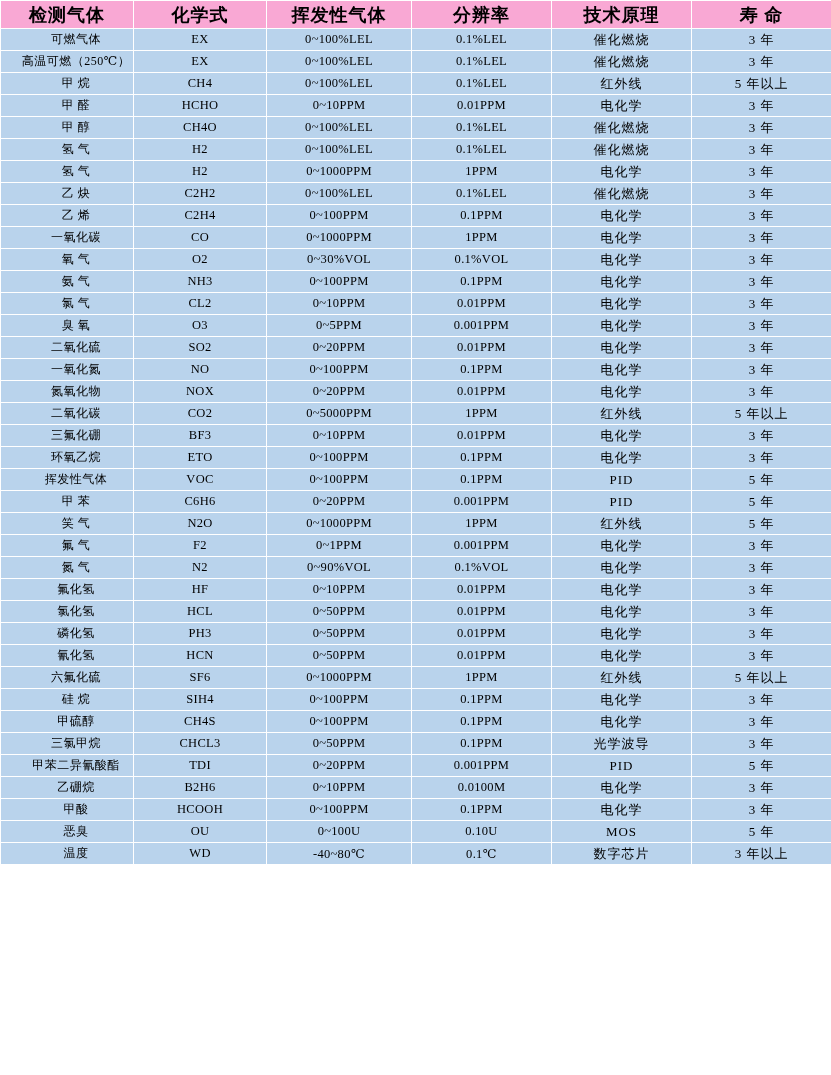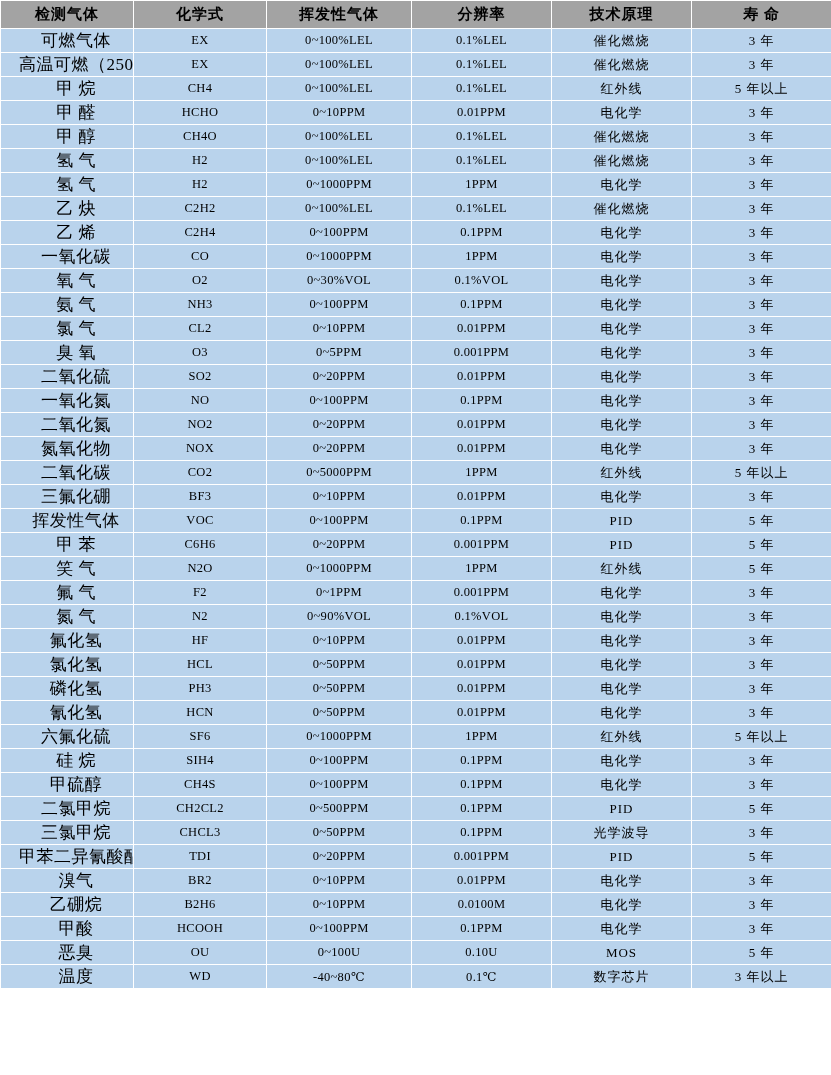--- a/index.html
+++ b/index.html
@@ -34,32 +34,32 @@
     text-align: center;
     vertical-align: middle;
     color: #000000;
     background: #b9d3ec;
     padding: 0;
     overflow: hidden;
     white-space: nowrap;
   }
   table.gas-table thead th {
     height: 27px;
-    font-size: 15px;
+    font-size: 18px;
     font-weight: bold;
     letter-spacing: 1px;
-    background: #a3a3a3;
+    background: #f9a8d4;
   }
   table.gas-table tbody td {
     height: 21px;
     font-size: 13px;
     font-weight: normal;
   }
   table.gas-table tbody td.name {
-    font-size: 17px;
+    font-size: 12px;
     letter-spacing: 0.5px;
     padding-left: 18px;
   }
   table.gas-table tbody td.formula,
   table.gas-table tbody td.range,
   table.gas-table tbody td.resolution {
     font-family: "Liberation Serif", "DejaVu Serif", serif;
     font-size: 12.5px;
     letter-spacing: 0.3px;
   }
@@ -215,28 +215,20 @@
         </tr>
         <tr>
           <td class="name">一氧化氮</td>
           <td class="formula">NO</td>
           <td class="range">0~100PPM</td>
           <td class="resolution">0.1PPM</td>
           <td class="principle">电化学</td>
           <td class="life">3 年</td>
         </tr>
         <tr>
-          <td class="name">二氧化氮</td>
-          <td class="formula">NO2</td>
-          <td class="range">0~20PPM</td>
-          <td class="resolution">0.01PPM</td>
-          <td class="principle">电化学</td>
-          <td class="life">3 年</td>
-        </tr>
-        <tr>
           <td class="name">氮氧化物</td>
           <td class="formula">NOX</td>
           <td class="range">0~20PPM</td>
           <td class="resolution">0.01PPM</td>
           <td class="principle">电化学</td>
           <td class="life">3 年</td>
         </tr>
         <tr>
           <td class="name">二氧化碳</td>
           <td class="formula">CO2</td>
@@ -247,20 +239,28 @@
         </tr>
         <tr>
           <td class="name">三氟化硼</td>
           <td class="formula">BF3</td>
           <td class="range">0~10PPM</td>
           <td class="resolution">0.01PPM</td>
           <td class="principle">电化学</td>
           <td class="life">3 年</td>
         </tr>
         <tr>
+          <td class="name">环氧乙烷</td>
+          <td class="formula">ETO</td>
+          <td class="range">0~100PPM</td>
+          <td class="resolution">0.1PPM</td>
+          <td class="principle">电化学</td>
+          <td class="life">3 年</td>
+        </tr>
+        <tr>
           <td class="name">挥发性气体</td>
           <td class="formula">VOC</td>
           <td class="range">0~100PPM</td>
           <td class="resolution">0.1PPM</td>
           <td class="principle">PID</td>
           <td class="life">5 年</td>
         </tr>
         <tr>
           <td class="name">甲 苯</td>
           <td class="formula">C6H6</td>
@@ -343,52 +343,36 @@
         </tr>
         <tr>
           <td class="name">甲硫醇</td>
           <td class="formula">CH4S</td>
           <td class="range">0~100PPM</td>
           <td class="resolution">0.1PPM</td>
           <td class="principle">电化学</td>
           <td class="life">3 年</td>
         </tr>
         <tr>
-          <td class="name">二氯甲烷</td>
-          <td class="formula">CH2CL2</td>
-          <td class="range">0~500PPM</td>
-          <td class="resolution">0.1PPM</td>
-          <td class="principle">PID</td>
-          <td class="life">5 年</td>
-        </tr>
-        <tr>
           <td class="name">三氯甲烷</td>
           <td class="formula">CHCL3</td>
           <td class="range">0~50PPM</td>
           <td class="resolution">0.1PPM</td>
           <td class="principle">光学波导</td>
           <td class="life">3 年</td>
         </tr>
         <tr>
           <td class="name">甲苯二异氰酸酯</td>
           <td class="formula">TDI</td>
           <td class="range">0~20PPM</td>
           <td class="resolution">0.001PPM</td>
           <td class="principle">PID</td>
           <td class="life">5 年</td>
         </tr>
         <tr>
-          <td class="name">溴气</td>
-          <td class="formula">BR2</td>
-          <td class="range">0~10PPM</td>
-          <td class="resolution">0.01PPM</td>
-          <td class="principle">电化学</td>
-          <td class="life">3 年</td>
-        </tr>
-        <tr>
           <td class="name">乙硼烷</td>
           <td class="formula">B2H6</td>
           <td class="range">0~10PPM</td>
           <td class="resolution">0.0100M</td>
           <td class="principle">电化学</td>
           <td class="life">3 年</td>
         </tr>
         <tr>
           <td class="name">甲酸</td>
           <td class="formula">HCOOH</td>

